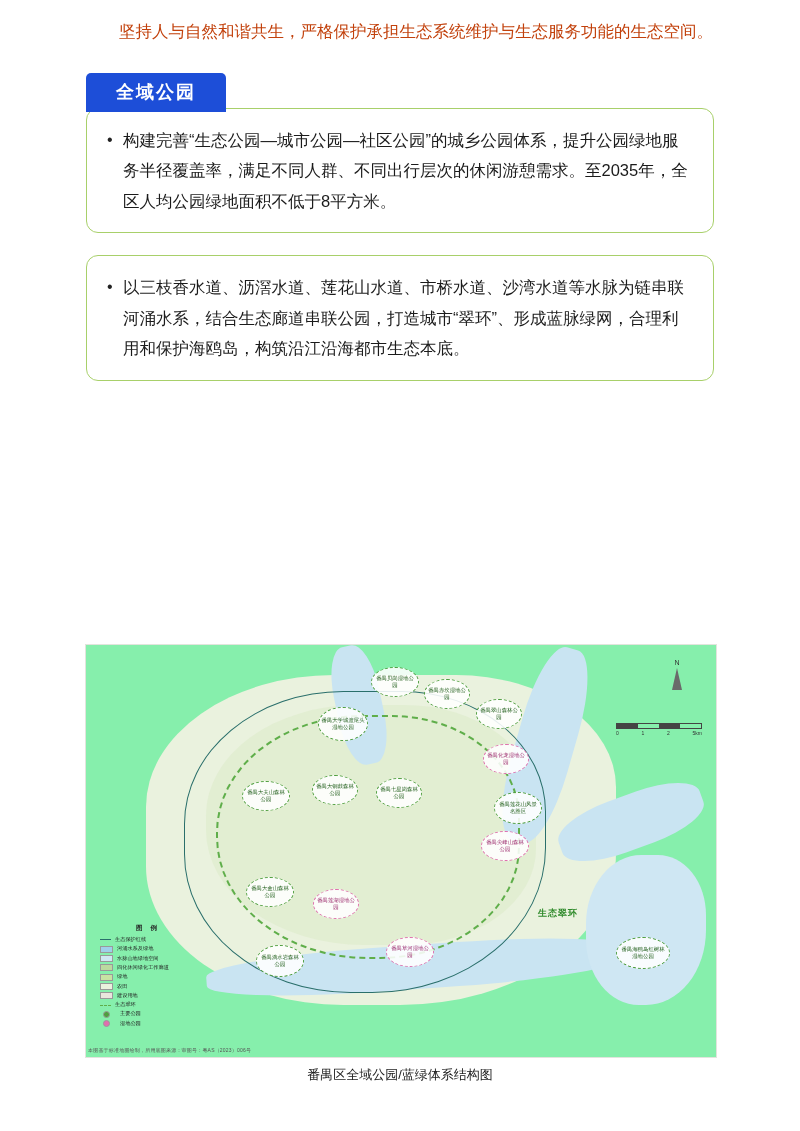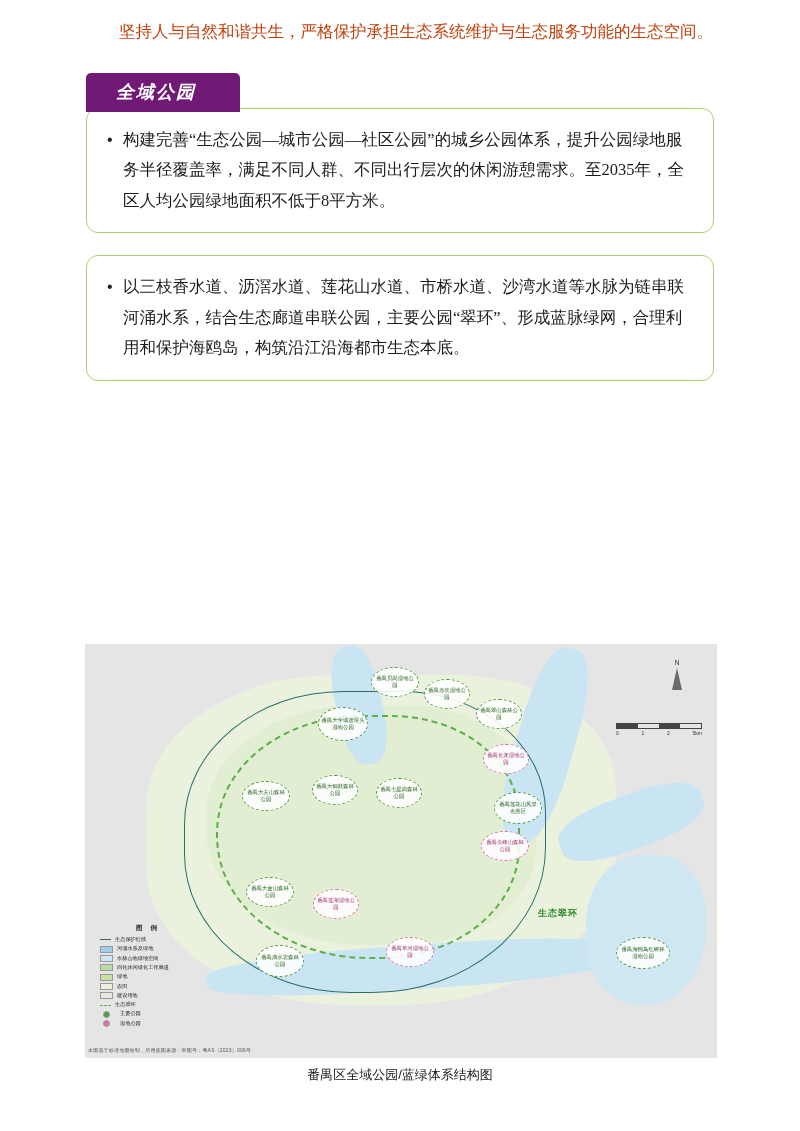--- a/index.html
+++ b/index.html
@@ -32,30 +32,29 @@
     text-indent:2em;
     color:#c2410c;
   }
   
   .section{
     margin:26px 26px 0 26px;
     position:relative;
   }
   .section-head{
     display:inline-block;
-    background:#701a75;
+    background:#1d4ed8;
     color:#ffffff;
     font-size:18px;
     font-weight:bold;
     letter-spacing:2px;
-    padding:7px 44px 8px 30px;
+    padding:7px 30px 8px 30px;
     border-radius:5px 5px 0 0;
     position:relative;
     z-index:3;
-    font-style:italic;
   }
   .section-body{
     border:1.6px solid #a8d06a;
     border-radius:12px;
     margin-top:-4px;
     padding:16px 22px 16px 20px;
     position:relative;
     z-index:2;
     background:#fff;
   }
@@ -69,35 +68,34 @@
     font-size:16px;
     line-height:1.85;
     color:#222;
     text-align:left;
   }
   .bullet-text{
     font-size:16.5px;
     line-height:1.85;
     color:#1b1b1b;
     flex:1 1 auto;
-    font-family:Liberation Serif, serif;
   }
   
   .figure{
     position:absolute;
     left:85px;
     top:628px;
     width:630px;
     height:440px;
   }
   .map-frame{
     position:relative;
     width:630px;
     height:412px;
-    background:#e5e5e5;
+    background:#86efac;
     border:1px solid #e2e4dd;
     overflow:hidden;
   }
   .map-caption{
     text-align:center;
     font-size:13px;
     color:#1b1b1b;
     margin-top:8px;
   }
   .map-note{
@@ -225,21 +223,21 @@
         <span class="bullet-dot">•</span>
         <span class="bullet-text">构建完善“生态公园—城市公园—社区公园”的城乡公园体系，提升公园绿地服务半径覆盖率，满足不同人群、不同出行层次的休闲游憩需求。至2035年，全区人均公园绿地面积不低于8平方米。</span>
       </div>
     </div>
   </div>
 
   <div class="section">
     <div class="section-body">
       <div class="bullet-row">
         <span class="bullet-dot">•</span>
-        <span class="bullet-text">以三枝香水道、沥滘水道、莲花山水道、市桥水道、沙湾水道等水脉为链串联河涌水系，结合生态廊道串联公园，主要公园“翠环”、形成蓝脉绿网，合理利用和保护海鸥岛，构筑沿江沿海都市生态本底。</span>
+        <span class="bullet-text">以三枝香水道、沥滘水道、莲花山水道、市桥水道、沙湾水道等水脉为链串联河涌水系，结合生态廊道串联公园，打造城市“翠环”、形成蓝脉绿网，合理利用和保护海鸥岛，构筑沿江沿海都市生态本底。</span>
       </div>
     </div>
   </div>
 
   <div class="figure">
     <div class="map-frame">
 
       <div class="pale-green" style="left:60px;top:30px;width:470px;height:330px;border-radius:40% 34% 46% 42%;"></div>
       <div class="green-area" style="left:120px;top:60px;width:330px;height:240px;border-radius:46% 40% 40% 48%;opacity:.75;"></div>
 

